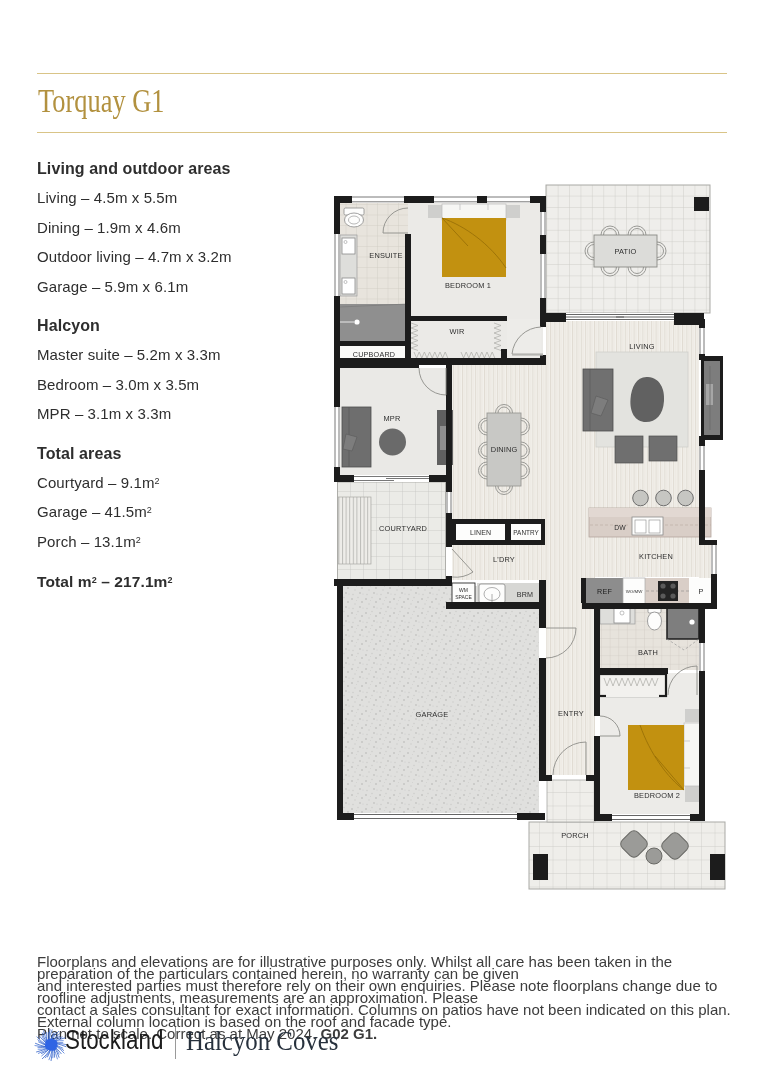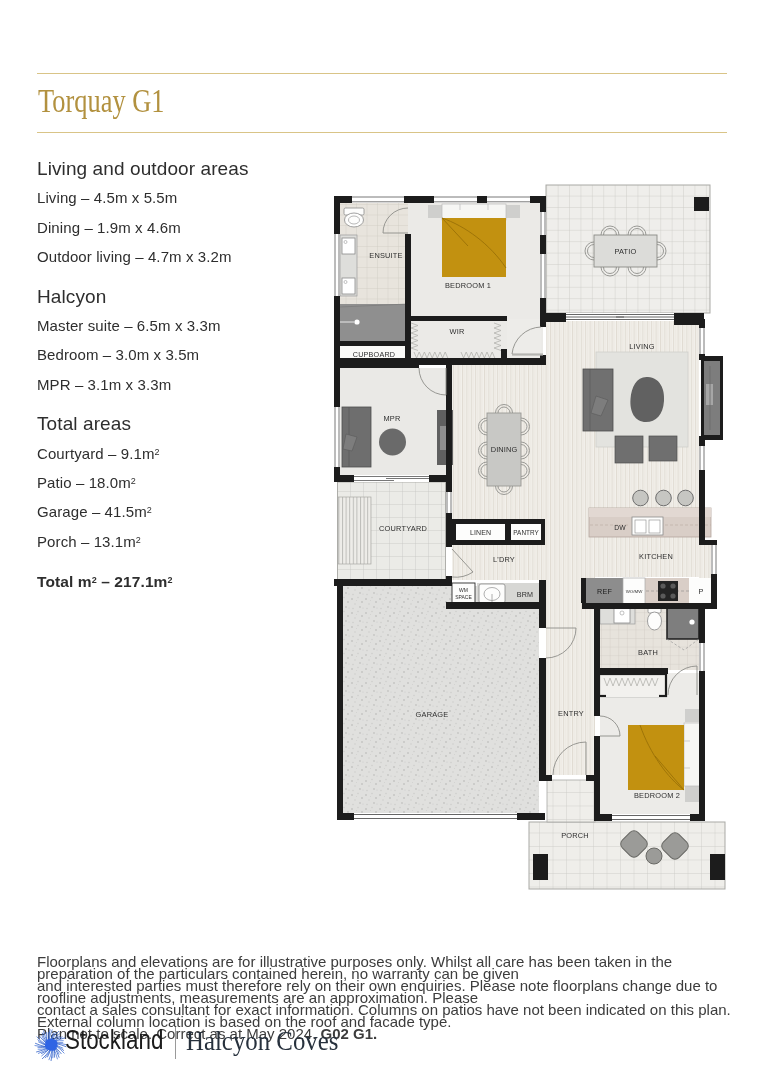--- a/index.html
+++ b/index.html
@@ -1,19 +1,19 @@
 <!DOCTYPE html>
 <html><head>
 <meta charset="utf-8">
 <style>
   html,body{margin:0;padding:0;background:#fff;}
   #page{position:relative;width:764px;height:1080px;background:#ffffff;overflow:hidden;font-family:"Liberation Sans",sans-serif;margin-top:36px;}
   .abs{position:absolute;}
   .specs{left:37px;top:118px;font-size:15px;color:#2e2e2e;line-height:29.4px;letter-spacing:0.1px;}
-  .specs .hd{font-weight:normal;font-size:19px;margin-top:10px;}
+  .specs .hd{font-weight:bold;font-size:16px;margin-top:10px;}
   .specs .first{margin-top:0;}
   .specs .tot{font-weight:bold;font-size:15.5px;margin-top:11px;}
   sup{font-size:9px;vertical-align:4px;line-height:0;}
   .goldline{height:1px;background:#d9c487;left:37px;width:690px;}
   .disc{left:37px;top:920px;width:700px;font-size:15px;line-height:12px;color:#3c3c3c;letter-spacing:0px;}
 </style>
 </head>
 <body>
 <div id="page">
 
@@ -21,27 +21,27 @@
 
   <div class="abs" style="left:38px;top:47px;font-family:'Liberation Serif',serif;font-size:33px;color:#b2913f;transform:scaleX(0.8);transform-origin:0 0;">Torquay G1</div>
 
   <div class="abs goldline" style="top:96px;"></div>
 
   <div class="abs specs">
     <div class="hd first">Living and outdoor areas</div>
     <div>Living – 4.5m x 5.5m</div>
     <div>Dining – 1.9m x 4.6m</div>
     <div>Outdoor living – 4.7m x 3.2m</div>
+    <div>Garage – 5.9m x 6.1m</div>
     <div class="hd">Halcyon</div>
-    <div>Master suite – 6.5m x 3.3m</div>
+    <div>Master suite – 5.2m x 3.3m</div>
     <div>Bedroom – 3.0m x 3.5m</div>
     <div>MPR – 3.1m x 3.3m</div>
     <div class="hd">Total areas</div>
     <div>Courtyard – 9.1m<sup>2</sup></div>
-    <div>Patio – 18.0m<sup>2</sup></div>
     <div>Garage – 41.5m<sup>2</sup></div>
     <div>Porch – 13.1m<sup>2</sup></div>
     <div class="tot">Total m<sup>2</sup> – 217.1m<sup>2</sup></div>
   </div>
 
   <div class="abs disc">Floorplans and elevations are for illustrative purposes only. Whilst all care has been taken in the preparation of the particulars contained herein, no warranty can be given<br>and interested parties must therefore rely on their own enquiries. Please note floorplans change due to roofline adjustments, measurements are an approximation. Please<br>contact a sales consultant for exact information. Columns on patios have not been indicated on this plan. External column location is based on the roof and facade type.<br>Plan not to scale. Correct as at May 2024. <b>G02 G1.</b></div>
 
   <div class="abs" style="left:34px;top:988px;height:40px;">
 
     <svg width="34" height="40" viewBox="0 0 34 40" style="position:absolute;left:0;top:2px;">

